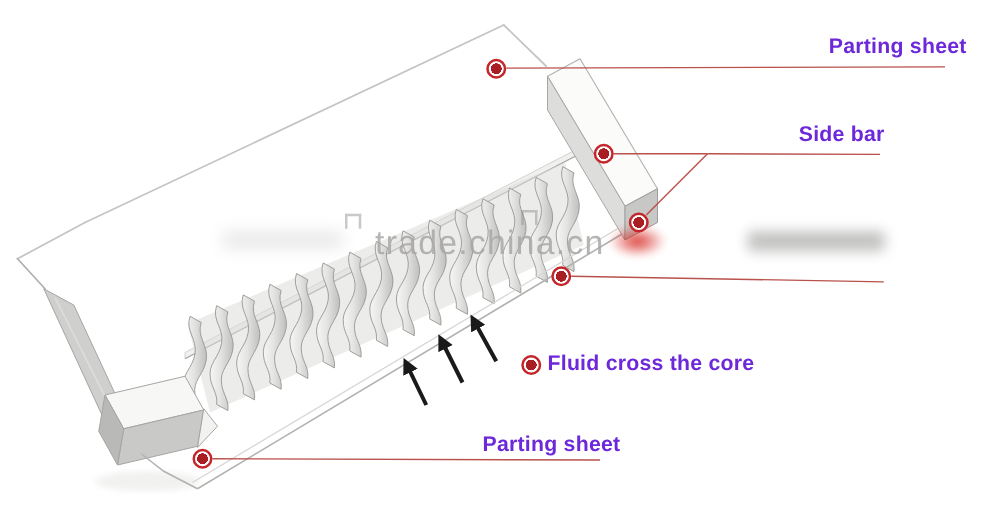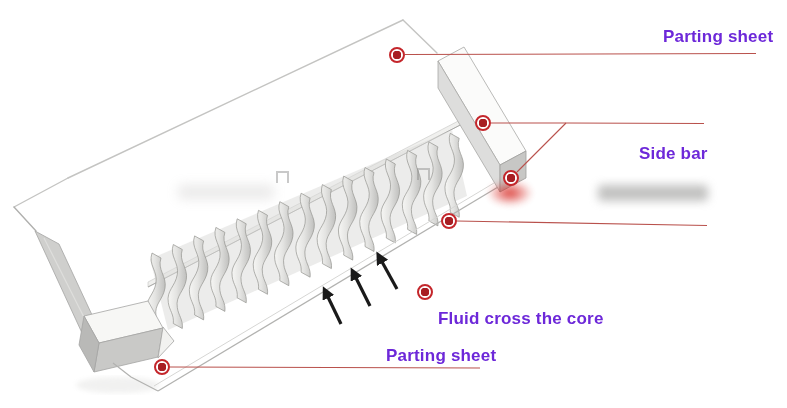--- a/index.html
+++ b/index.html
@@ -121,31 +121,32 @@
     <g stroke="#b9514c" stroke-width="1.1" fill="none">
       <line x1="405" y1="54.5" x2="756" y2="53.5"></line>
       <line x1="491" y1="123" x2="566" y2="123"></line>
       <line x1="517" y1="172" x2="566" y2="123"></line>
       <line x1="566" y1="123" x2="704" y2="123.5"></line>
       <line x1="457" y1="221" x2="707" y2="225.5"></line>
       <line x1="170" y1="367" x2="480" y2="368"></line>
     </g>
   </svg>
 
+  <div class="watermark">trade.china.cn</div>
   <div class="smudge smudge-left"></div>
   <div class="smudge smudge-corr"></div>
   <div class="smudge smudge-red"></div>
   <div class="tick" style="left:276px;top:171px;"></div>
   <div class="tick" style="left:417px;top:168px;"></div>
 
   <div class="dot" style="left:389px;top:47px;"></div>
   <div class="dot" style="left:475px;top:115px;"></div>
   <div class="dot" style="left:503px;top:170px;"></div>
   <div class="dot" style="left:441px;top:213px;"></div>
   <div class="dot" style="left:417px;top:284px;"></div>
   <div class="dot" style="left:154px;top:359px;"></div>
 
   <div class="label" style="left:663px;top:27px;">Parting sheet</div>
-  <div class="label" style="left:639px;top:98px;margin-top:46px;">Side bar</div>
-  <div class="label" style="left:438px;top:281px;margin-top:28px;">Fluid cross the core</div>
+  <div class="label" style="left:639px;top:98px;">Side bar</div>
+  <div class="label" style="left:438px;top:281px;">Fluid cross the core</div>
   <div class="label" style="left:386px;top:346px;">Parting sheet</div>
 
 </div>
 
 </body></html>

